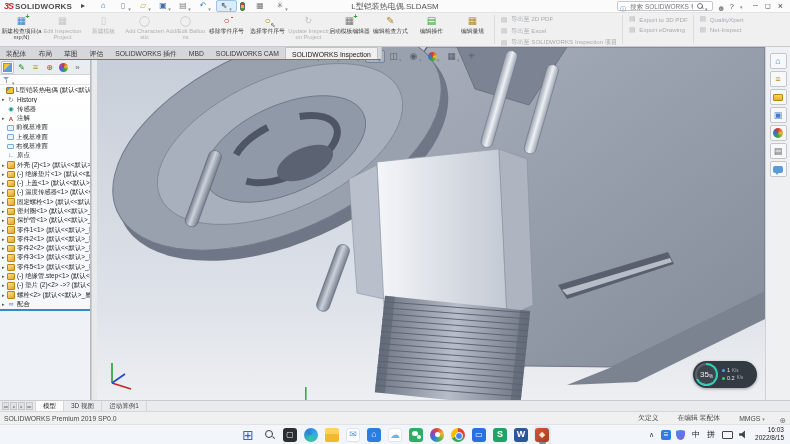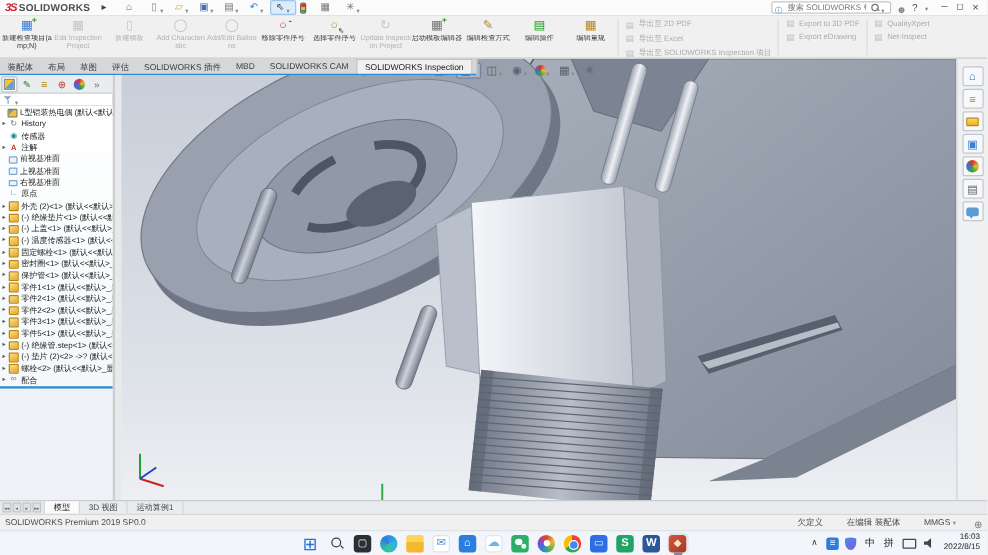--- a/index.html
+++ b/index.html
@@ -256,20 +256,21 @@
   [data-icon="volume"]{width:9px;height:9px;background:#444;
       clip-path:polygon(0 35%,30% 35%,65% 5%,65% 95%,30% 65%,0 65%)}
   .tray-clock{display:flex;flex-direction:column;align-items:flex-end;justify-content:center;line-height:1}
   .tray-time{font-size:6.5px;color:#222}
   .tray-date{font-size:6.5px;color:#222;margin-top:1.5px}
 </style>
 </head>
 <body>
 
 <div class="titlebar">
+  <div class="tb-title">L型铠装热电偶.SLDASM</div>
   <div class="brand">
     <span class="brand-mark">3S</span>
     <span class="brand-name">SOLIDWORKS</span>
   </div>
   <div class="qa">
 
       <div class="qa-item">
         <span class="qa-ico" data-icon="menu-expand"></span>
         <span class="dd"></span>
       </div>
@@ -630,20 +631,40 @@
         <span class="hud-ico" data-icon="apply-scene"></span>
         <span class="dd on"></span>
       </div>
 
       <div class="hud-item">
         <span class="hud-ico" data-icon="view-settings"></span>
         <span class="dd on"></span>
       </div>
     </div>
 
+  <div class="net-badge">
+    <div class="nb-ring">
+      <div class="nb-circle">
+        <span>35</span>
+          <span class="nb-pct">%</span>
+      </div>
+    </div>
+    <div class="nb-col">
+      <div class="nb-row">
+        <i class="nb-dot up"></i>
+        <span>1</span>
+        <span class="nb-unit">K/s</span>
+      </div>
+      <div class="nb-row">
+        <i class="nb-dot down"></i>
+        <span>0.2</span>
+        <span class="nb-unit">K/s</span>
+      </div>
+    </div>
+  </div>
 </div>
 
 <div class="splitter"></div>
 
 <div class="leftpanel">
   <div class="fm-tabs">
 
       <div class="fm-tab active">
         <span data-icon="featuremanager-tree"></span>
       </div>

